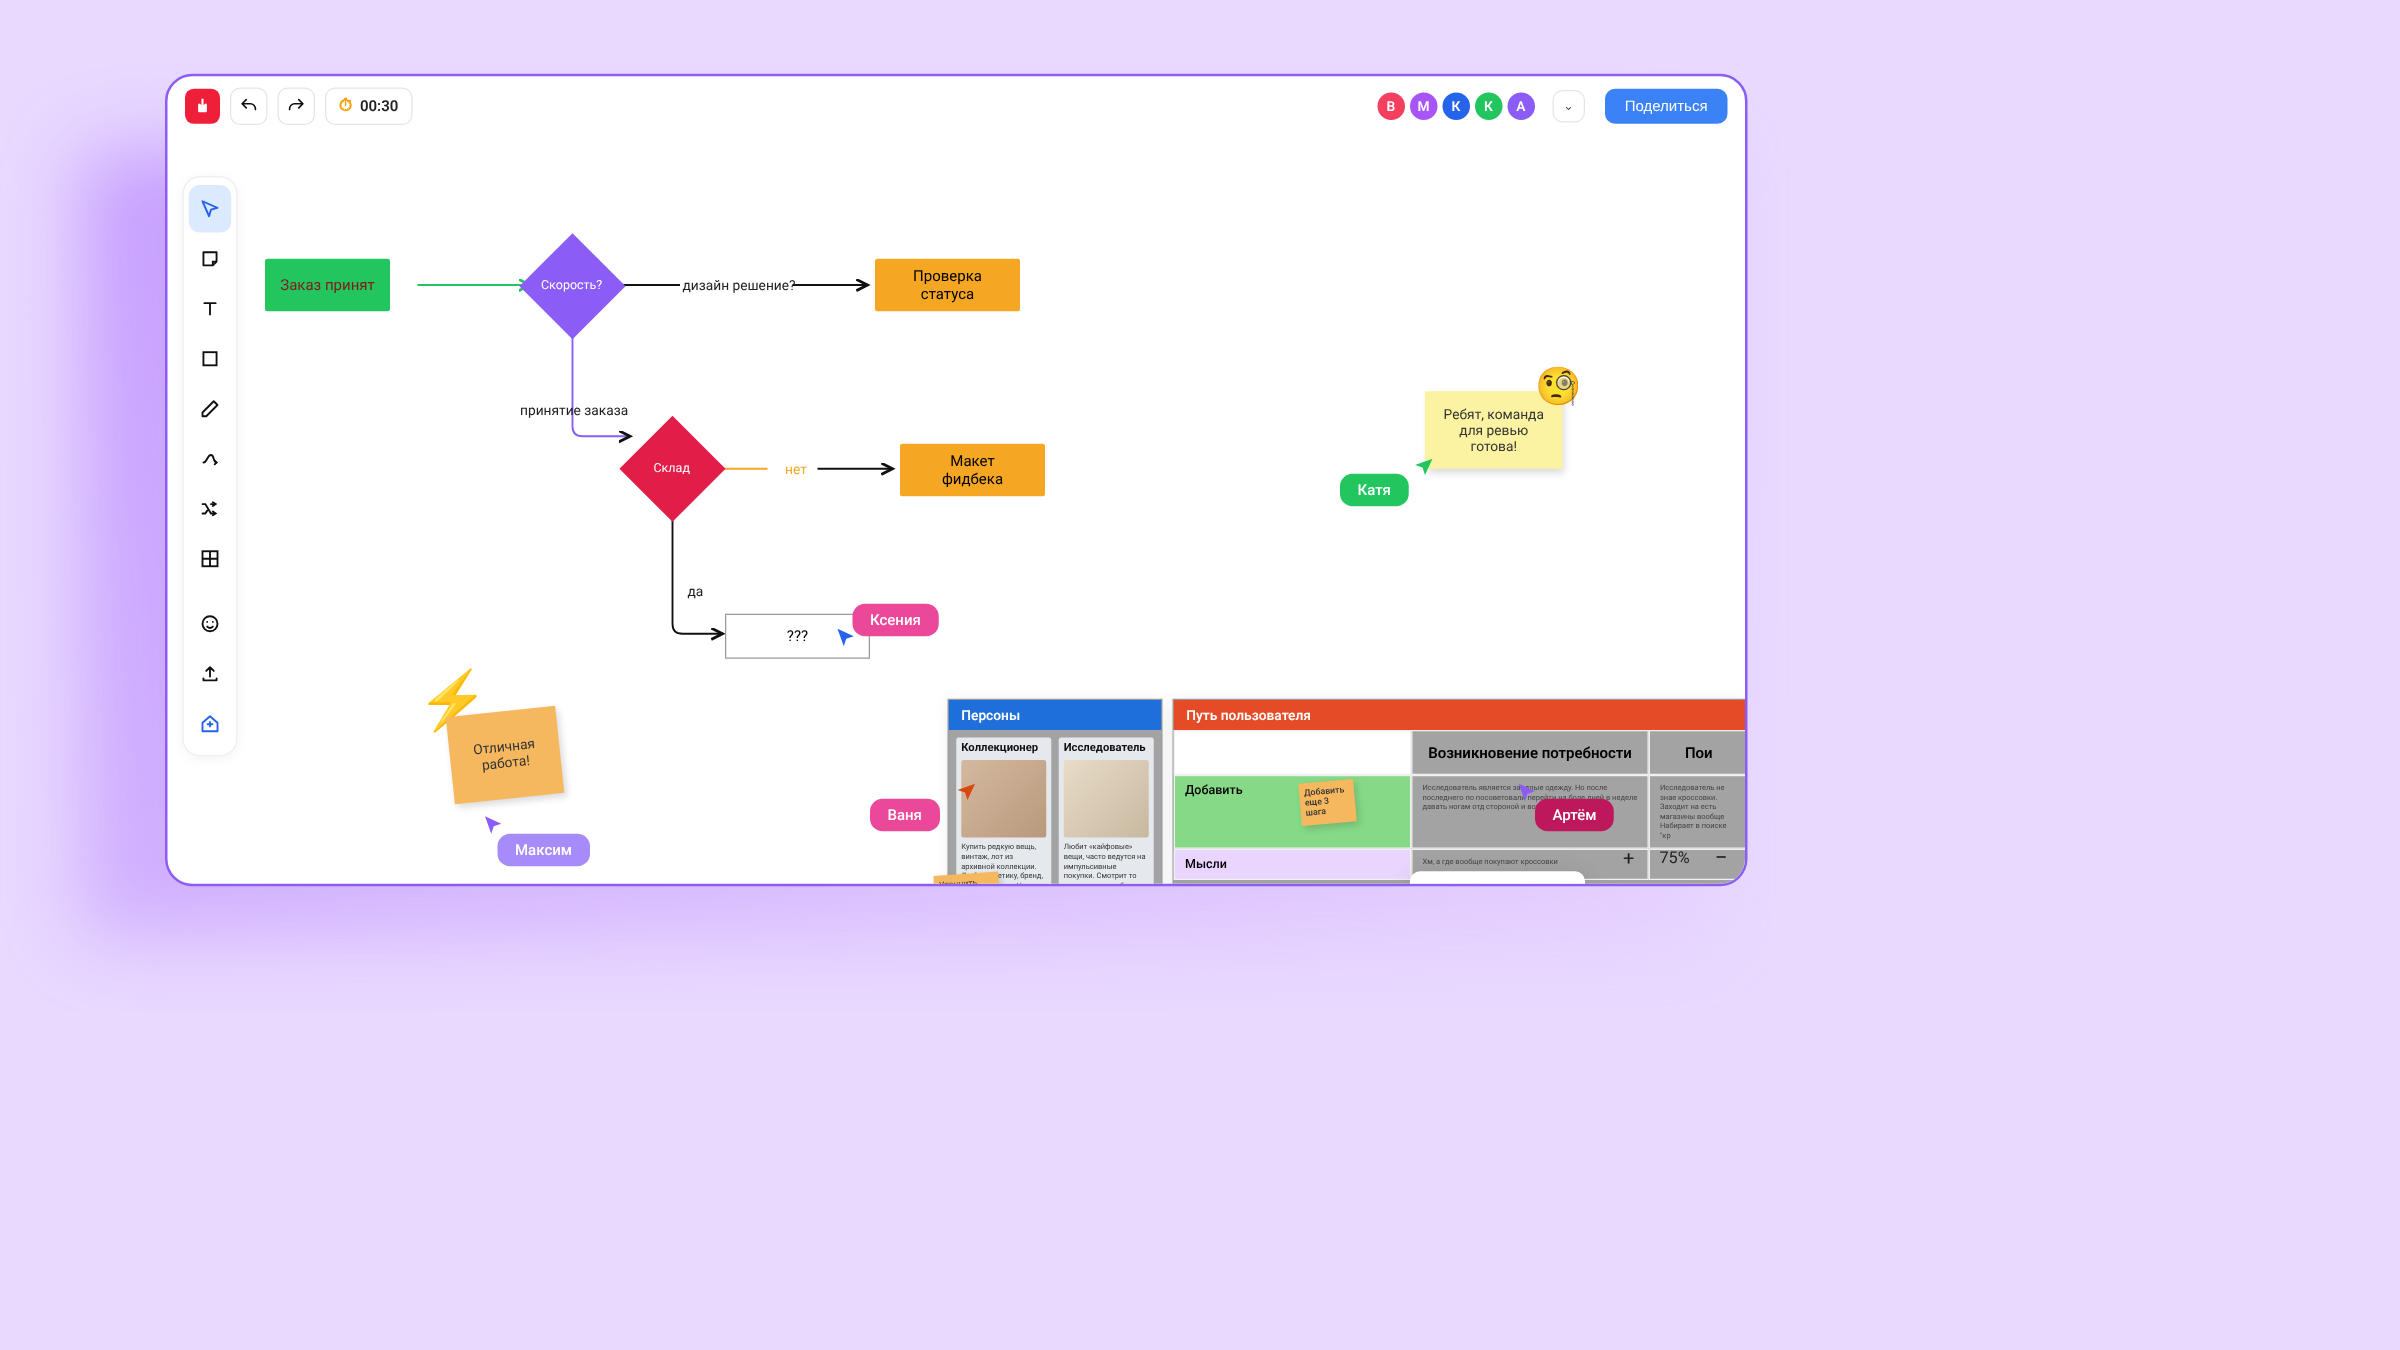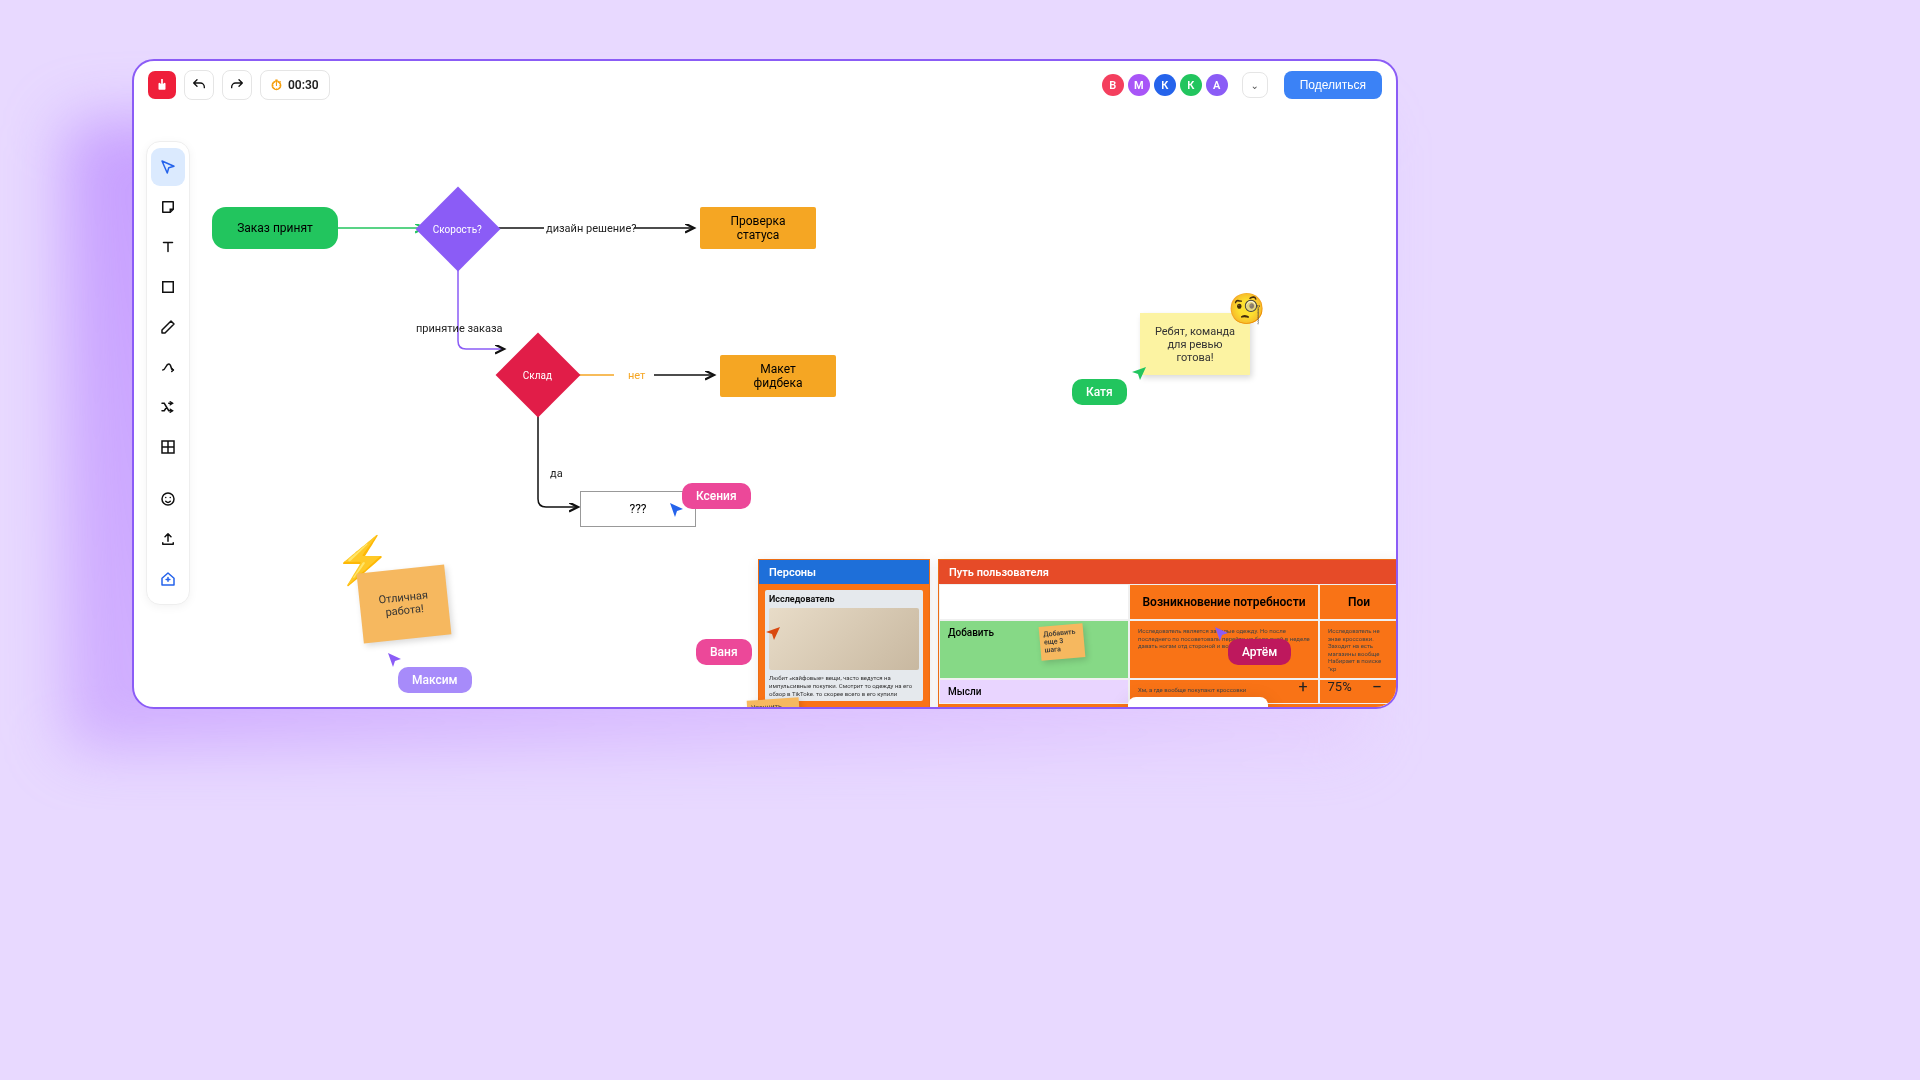--- a/index.html
+++ b/index.html
@@ -19,36 +19,36 @@
   .share-btn { height: 28px; padding: 0 16px; background: #3b82f6; color: #fff; font-size: 12px; font-weight: 500; border-radius: 8px; border: none; cursor: pointer; margin-left: 8px; }
   .chev-btn { width: 26px; height: 26px; border: 1px solid #e5e5e5; border-radius: 8px; display: flex; align-items: center; justify-content: center; margin-left: 6px; font-size: 10px; color: #555; }
   
   .sidebar { position: absolute; left: 12px; top: 80px; width: 44px; background: #fff; border: 1px solid #eee; border-radius: 14px; padding: 6px 0; box-shadow: 0 2px 10px rgba(0,0,0,.05); display: flex; flex-direction: column; align-items: center; gap: 2px; }
   .tool { width: 34px; height: 38px; display: flex; align-items: center; justify-content: center; border-radius: 9px; cursor: pointer; color: #111; }
   .tool.active { background: #dbeafe; color: #2563eb; }
   .tool.home { color: #2563eb; }
   
   .canvas { position: absolute; left: 0; top: 48px; right: 0; bottom: 0; }
   .node { position: absolute; font-size: 12px; display: flex; align-items: center; justify-content: center; text-align: center; }
-  .node.green { background: #22c55e; color: #000000; width: 126px; height: 42px; border-radius: 14px; }
+  .node.green { background: #22c55e; color: #7f1d1d; width: 100px; height: 42px; border-radius: 2px; }
   .node.orange { background: #f5a623; color: #000; width: 116px; height: 42px; border-radius: 2px; line-height: 1.2; padding: 4px; }
   .diamond { position: absolute; width: 60px; height: 60px; transform: rotate(45deg); display: flex; align-items: center; justify-content: center; }
   .diamond span { transform: rotate(-45deg); color: #fff; font-size: 10px; }
   .diamond.purple { background: #8b5cf6; }
   .diamond.red { background: #e11d48; }
   .label { position: absolute; font-size: 11px; color: #222; }
   .label.orange-txt { color: #f5a623; }
   .outline-box { position: absolute; border: 1px solid #999; background: #fff; width: 116px; height: 36px; display: flex; align-items: center; justify-content: center; font-size: 12px; }
   .cursor-tag { position: absolute; padding: 6px 14px; border-radius: 10px; color: #fff; font-size: 12px; font-weight: 500; display: flex; align-items: center; }
   .cursor-ptr { position: absolute; }
   .sticky { position: absolute; width: 88px; height: 70px; background: #f6b85f; font-size: 10px; padding: 8px; color: #333; box-shadow: 2px 3px 6px rgba(0,0,0,.15); }
   .sticky.yellow { background: #fcf3a2; width: 110px; height: 62px; font-size: 11px; text-align: center; display: flex; align-items: center; justify-content: center; }
   .sticky.small { width: 52px; height: 40px; font-size: 7px; padding: 4px; }
   
-  .frame { position: absolute; background: #f97316; border: 1px solid rgba(0,0,0,.05); box-shadow: 0 2px 12px rgba(0,0,0,.08); }
+  .frame { position: absolute; background: #a3a3a3; border: 1px solid rgba(0,0,0,.05); box-shadow: 0 2px 12px rgba(0,0,0,.08); }
   .frame-hdr { height: 24px; color: #fff; font-size: 11px; font-weight: 600; display: flex; align-items: center; padding: 0 10px; }
   .persona-body { padding: 6px; display: flex; gap: 6px; }
   .persona-col { flex: 1; background: #e5e9ed; border-radius: 2px; padding: 4px; }
   .persona-col h4 { font-size: 9px; font-weight: 700; margin-bottom: 4px; color: #111; }
   .persona-img { width: 100%; height: 62px; background: linear-gradient(135deg,#d4b9a0,#b8997c); border-radius: 2px; margin-bottom: 4px; }
   .persona-img.b { background: linear-gradient(135deg,#e8dcc8,#c8b8a0); }
   .persona-col p { font-size: 6px; color: #333; line-height: 1.3; }
   .journey-grid { display: grid; grid-template-columns: 190px 190px 80px; }
   .jcell { border: 1px solid #f0f0f0; padding: 6px 8px; font-size: 8px; position: relative; }
   .jcell.hdr { font-size: 12px; font-weight: 600; text-align: center; padding: 10px 4px; }
@@ -239,20 +239,25 @@
     <div class="cursor-tag" style="left:938px;top:270px;background:#22c55e">
         <span>Катя</span>
       </div>
 
     <div class="frame" style="left:624px;top:450px;width:172px;height:200px">
       <div class="frame-hdr" style="background:#1e6fd9">
           <span>Персоны</span>
         </div>
       <div class="persona-body">
         <div class="persona-col">
+          <h4>Коллекционер</h4>
+          <div class="persona-img"></div>
+          <p>Купить редкую вещь, винтаж, лот из архивной коллекции. Любит эстетику, бренд, историю вещи. Цена имеет значение.</p>
+        </div>
+        <div class="persona-col">
           <h4>Исследователь</h4>
           <div class="persona-img b"></div>
           <p>Любит «кайфовые» вещи, часто ведутся на импульсивные покупки. Смотрит то одежду на его обзор в TikToke. то скорее всего в его купили</p>
         </div>
       </div>
     </div>
     <div class="sticky small" style="left:614px;top:590px;transform:rotate(-4deg)"><span>Уточнить мотивацию</span></div>
     <svg class="cursor-ptr" style="left:630px;top:516px" width="18" height="18">
         <path d="M16 2L2 7l6 2 2 6 6-13z" fill="#d9480f"></path>
       </svg>

